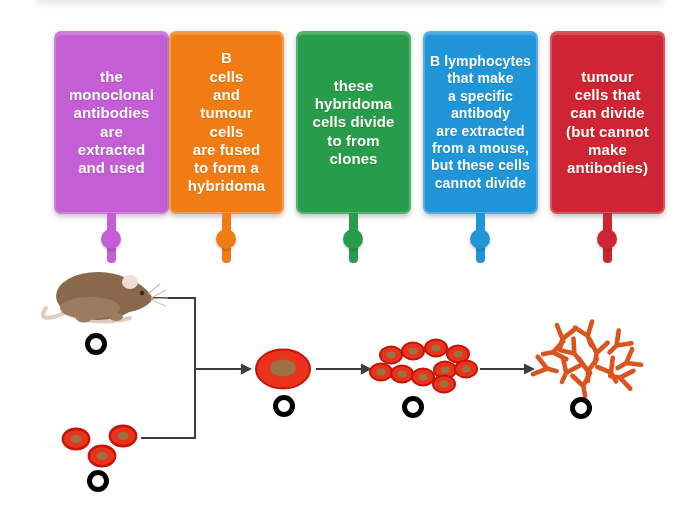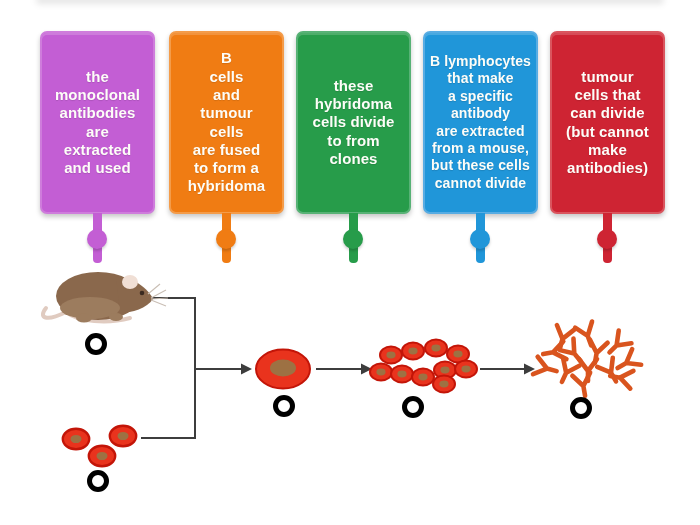--- a/index.html
+++ b/index.html
@@ -43,21 +43,21 @@
   .mouse-eye{fill:var(--mouse-eye);}
   .whisker{stroke:var(--mouse-whisker);stroke-width:1.1;fill:none;}
 </style>
 </head>
 <body>
 
 <div class="stage" style="--ring: #000000; --line: #3d3d3d; --cell: #e9331d; --cell-edge: #c31508; --nucleus: #8f7d4a; --antibody: #d9541e; --mouse: #8a684c; --mouse-light: #9c7c5e; --mouse-ear: #f0dfd5; --mouse-tail: #e0cbc0; --mouse-eye: #3a2a20; --mouse-whisker: #c9beb4;">
 
   <div class="top-shadow"></div>
 
-  <div class="card-unit" style="left: 40px; --c: #c35ed4; --cb: #cf7cdc;">
+  <div class="card-unit" style="left: 54px; --c: #c35ed4; --cb: #cf7cdc;">
     <div class="card">
       <div class="card-text">the
 monoclonal
 antibodies
 are
 extracted
 and used</div>
     </div>
     <div class="stem"></div>
     <div class="dot"></div>

